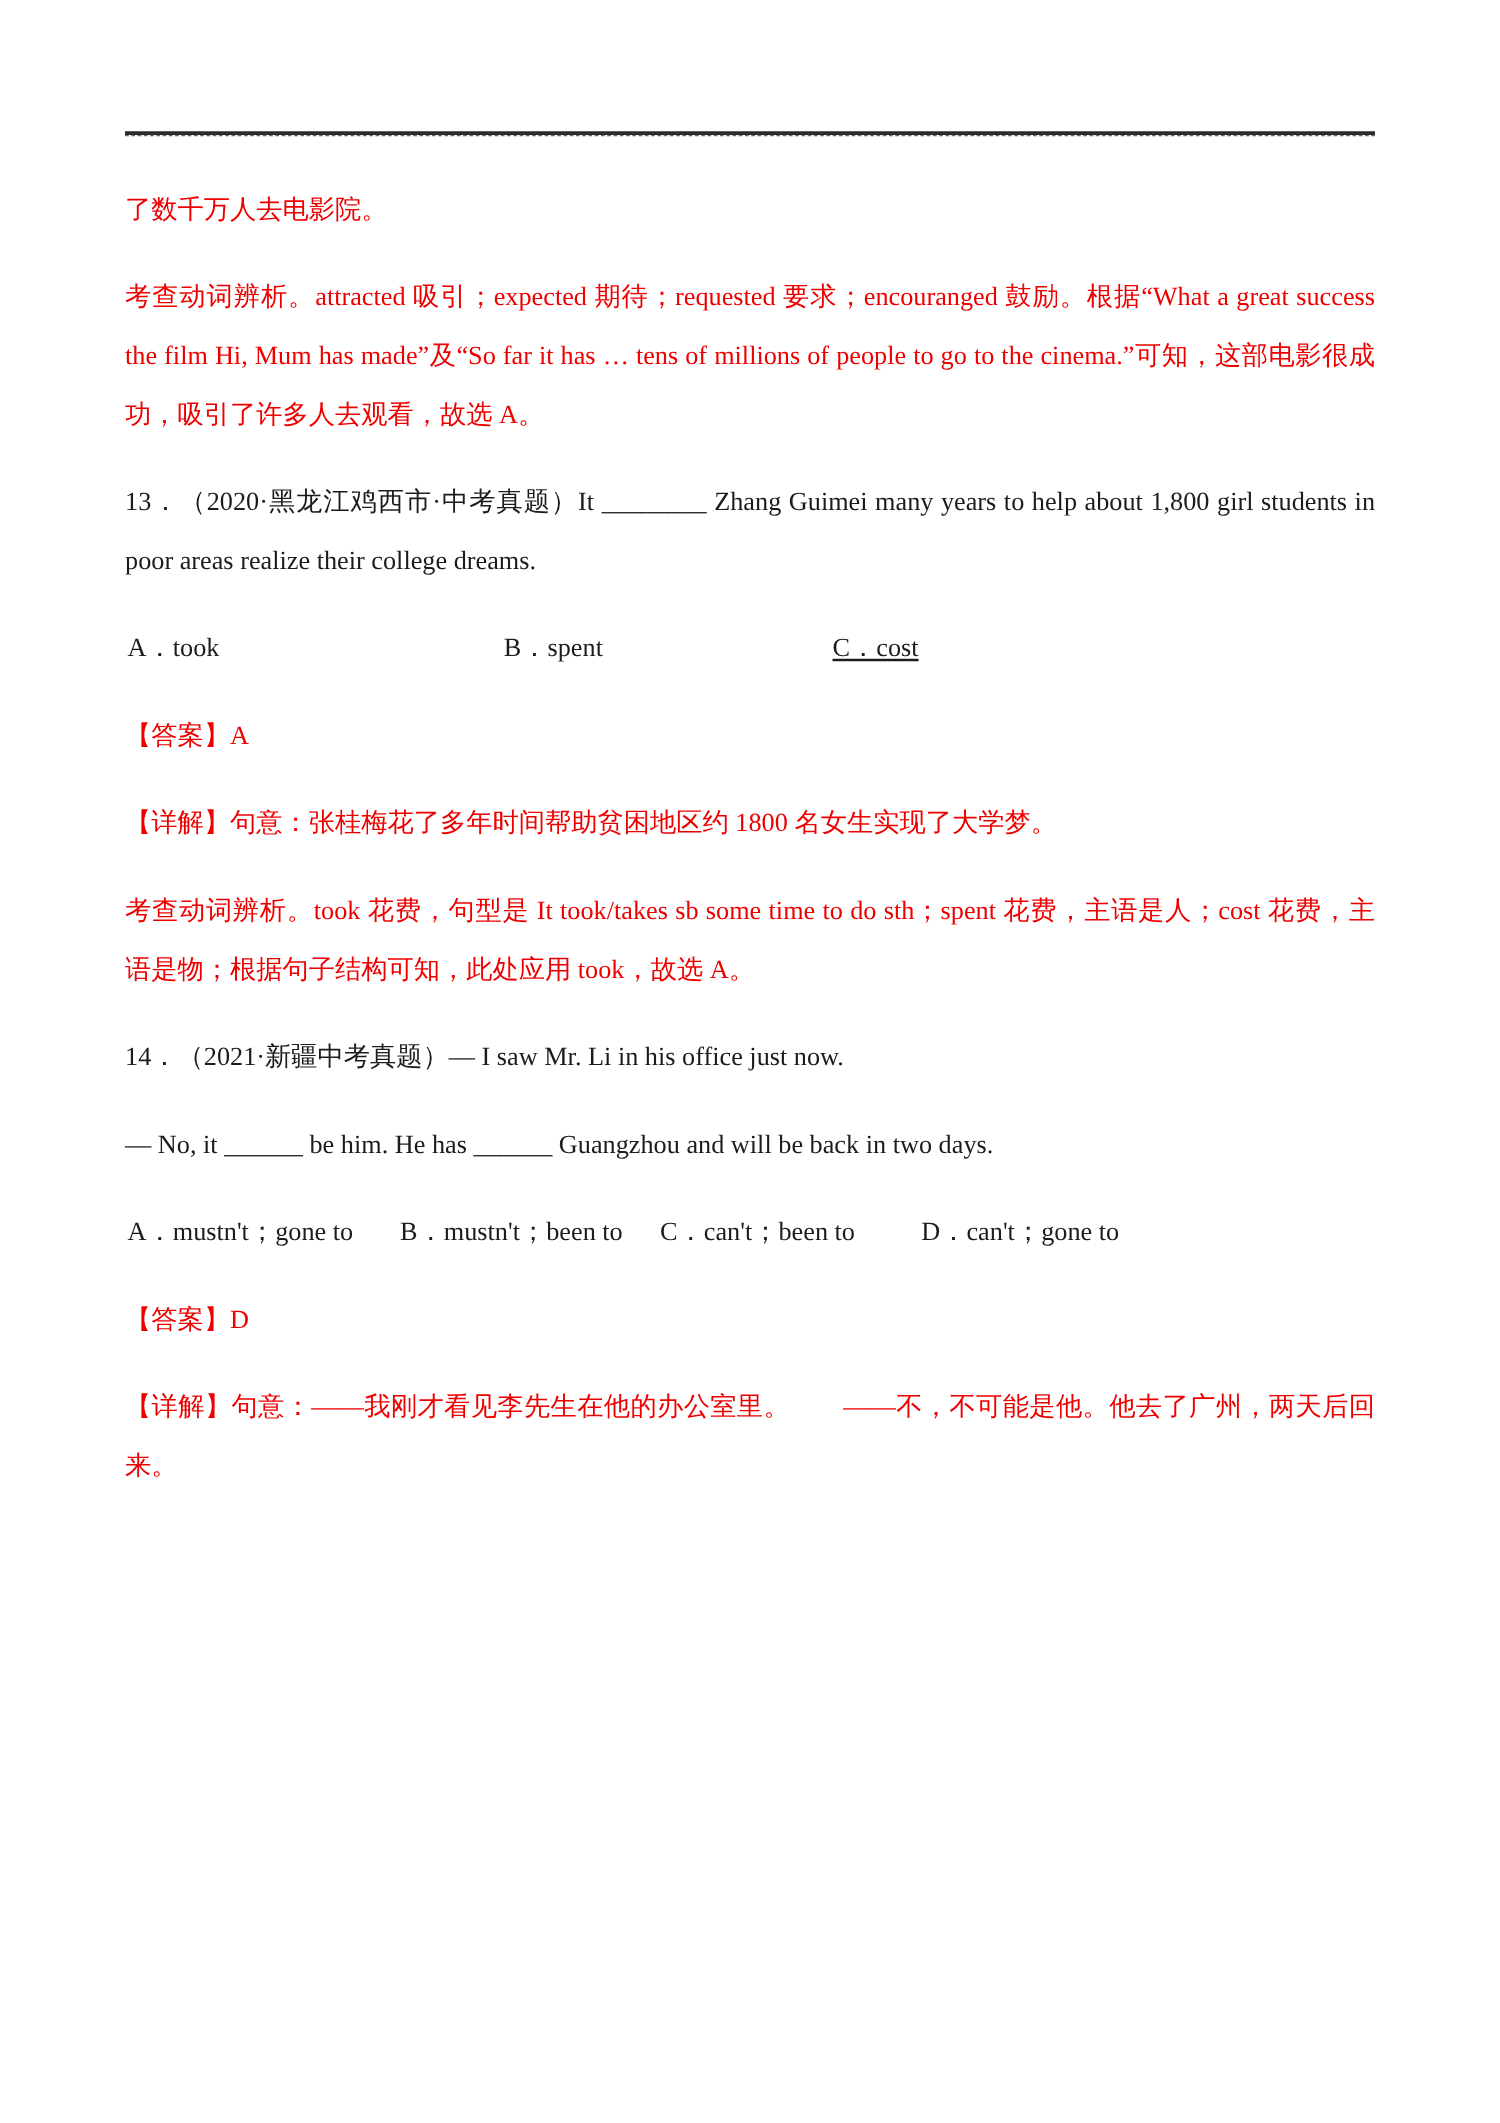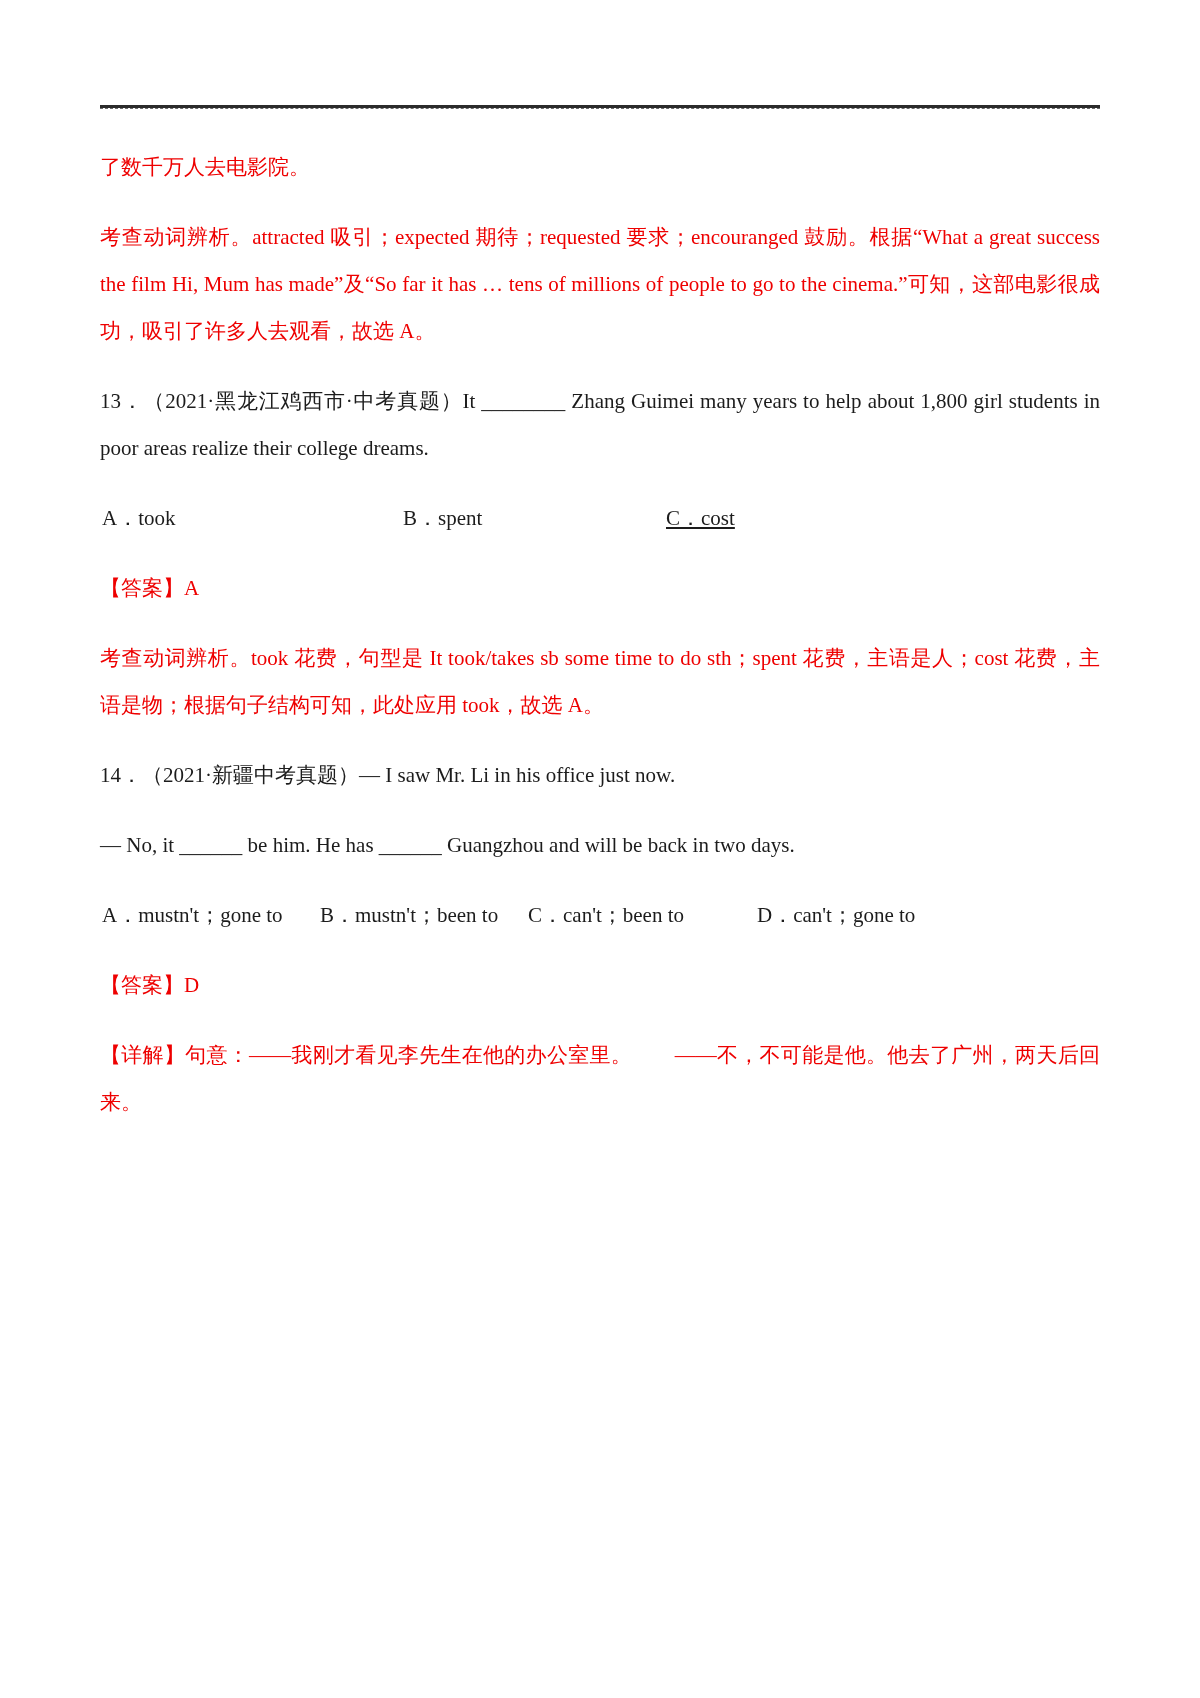--- a/index.html
+++ b/index.html
@@ -43,43 +43,44 @@
     top: 0;
     white-space: nowrap;
     line-height: 47px;
   }
   .o13a { left: 2px; }
   .o13b { left: 303px; }
   .o13c { left: 566px; text-decoration: underline; }
   .o14a { left: 2px; }
   .o14b { left: 220px; }
   .o14c { left: 428px; }
-  .o14d { left: 657px; }
+  .o14d { left: 637px; }
 </style>
 </head>
 <body>
 
 <div class="page">
   <div class="rule"></div>
   <div class="content">
 
     <p class="red">了数千万人去电影院。</p>
 
     <p class="red">考查动词辨析。attracted 吸引；expected 期待；requested 要求；encouranged 鼓励。根据“What a great success the film Hi, Mum has made”及“So far it has … tens of millions of people to go to the cinema.”可知，这部电影很成功，吸引了许多人去观看，故选 A。</p>
 
-    <p>13．（2021·黑龙江鸡西市·中考真题）It ________ Zhang Guimei many years to help about 1,800 girl students in poor areas realize their college dreams.</p>
+    <p>13．（2020·黑龙江鸡西市·中考真题）It ________ Zhang Guimei many years to help about 1,800 girl students in poor areas realize their college dreams.</p>
 
     <p class="opt-row">
       <span class="opt o13a">A．took</span>
       <span class="opt o13b">B．spent</span>
       <span class="opt o13c">C．cost</span>
     </p>
 
     <p class="red">【答案】A</p>
 
+    <p class="red">【详解】句意：张桂梅花了多年时间帮助贫困地区约 1800 名女生实现了大学梦。</p>
 
     <p class="red">考查动词辨析。took 花费，句型是 It took/takes sb some time to do sth；spent 花费，主语是人；cost 花费，主语是物；根据句子结构可知，此处应用 took，故选 A。</p>
 
     <p>14．（2021·新疆中考真题）— I saw Mr. Li in his office just now.</p>
 
     <p>— No, it ______ be him. He has ______ Guangzhou and will be back in two days.</p>
 
     <p class="opt-row">
       <span class="opt o14a">A．mustn't；gone to</span>
       <span class="opt o14b">B．mustn't；been to</span>

